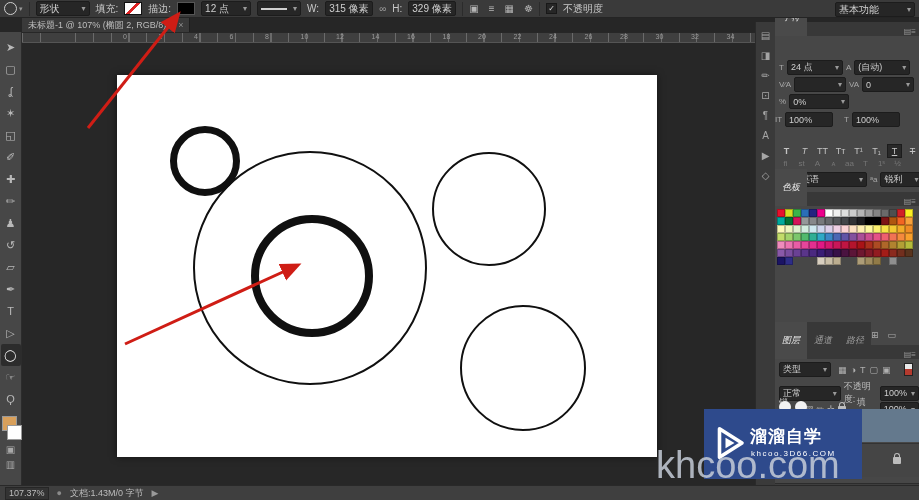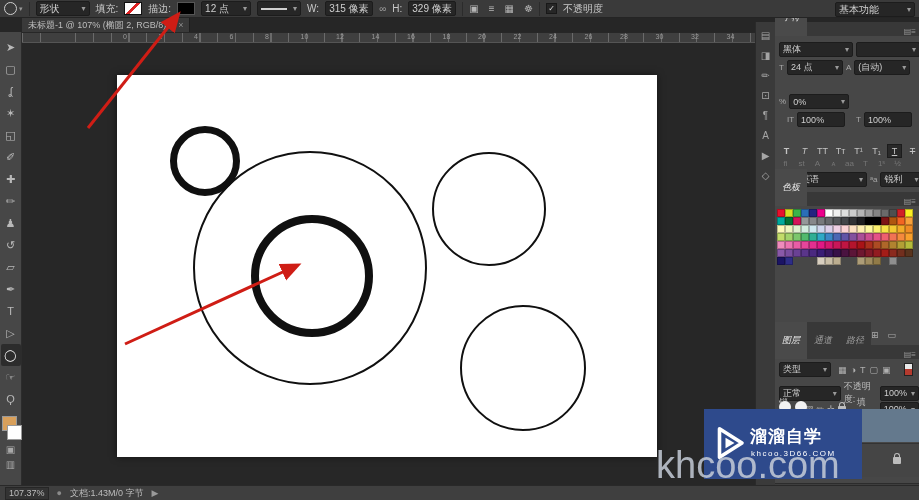--- a/index.html
+++ b/index.html
@@ -219,45 +219,47 @@
       <span class="dock-icon">▶</span>
       <span class="dock-icon">◇</span>
     </div>
 
   <div id="right-panels">
 
     <div class="panel-tabs" style="top:0">
       <span class="ptab active">字符</span>
       <span class="pmenu">▤≡</span>
     </div>
-    <div class="prow" style="left:4px;top:20px">
-      <span class="dd" style="width:66px">
-          <span>黑体</span>
-        </span>
-      <span class="dd" style="width:56px">
-          <span></span>
-        </span>
-    </div>
     <div class="prow" style="left:4px;top:38px">
       <span class="lblic">T</span>
       <span class="dd" style="width:48px">
           <span>24 点</span>
         </span>
       <span class="lblic">A</span>
       <span class="dd" style="width:48px">
           <span>(自动)</span>
         </span>
     </div>
+    <div class="prow" style="left:4px;top:55px">
+      <span class="lblic">V⁄A</span>
+      <span class="dd" style="width:44px">
+          <span></span>
+        </span>
+      <span class="lblic">VA</span>
+      <span class="dd" style="width:44px">
+          <span>0</span>
+        </span>
+    </div>
     <div class="prow" style="left:4px;top:72px">
       <span class="lblic">%</span>
       <span class="dd" style="width:52px">
           <span>0%</span>
         </span>
     </div>
-    <div class="prow" style="left:12px;top:90px">
+    <div class="prow" style="left:0;top:90px">
       <span class="lblic">IT</span>
       <span class="field" style="width:40px">100%</span>
       <span class="lblic" style="margin-left:8px">T</span>
       <span class="field" style="width:40px">100%</span>
     </div>
     <div class="prow" style="left:4px;top:122px">
         <span class="tbtn b">T</span>
         <span class="tbtn i">T</span>
         <span class="tbtn">TT</span>
         <span class="tbtn">Tᴛ</span>

